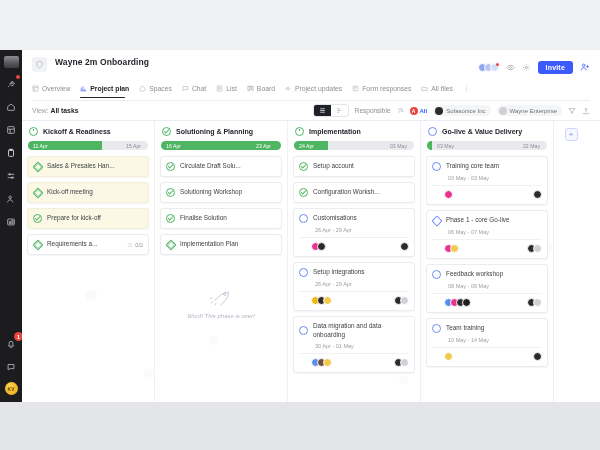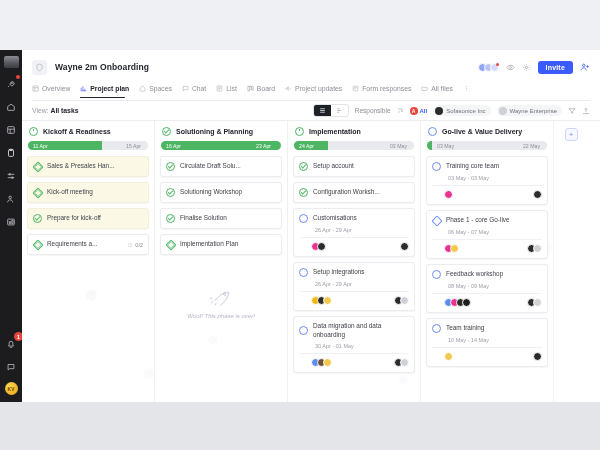--- a/index.html
+++ b/index.html
@@ -64,21 +64,21 @@
     background:radial-gradient(circle at 35% 30%,#ffd34d,#e8a818);
     margin-bottom:7px; font-size:5px; color:#6b4a00;
     display:flex;align-items:center;justify-content:center;font-weight:bold;
   }
 
   
   #main { flex:1; display:flex; flex-direction:column; min-width:0; background:#fff; }
 
   
   #header { padding:7px 10px 0 10px; background:#fff; }
-  .title-row { display:flex; align-items:center; height:20px; }
+  .title-row { display:flex; height:20px; }
   .proj-logo {
     width:15px;height:15px;border-radius:3px;background:#f1f2f5;
     display:flex;align-items:center;justify-content:center;margin-right:8px;
     color:#9b9da4;
   }
   .proj-title { font-size:8.5px; font-weight:bold; color:#1f2128; letter-spacing:.1px; }
   .hdr-right { margin-left:auto; display:flex; align-items:center; gap:7px; }
   .stack-avatars { display:flex; position:relative; }
   .sa { width:9px;height:9px;border-radius:50%;border:1px solid #fff;margin-left:-3px; }
   .sa:first-child { margin-left:0; }

